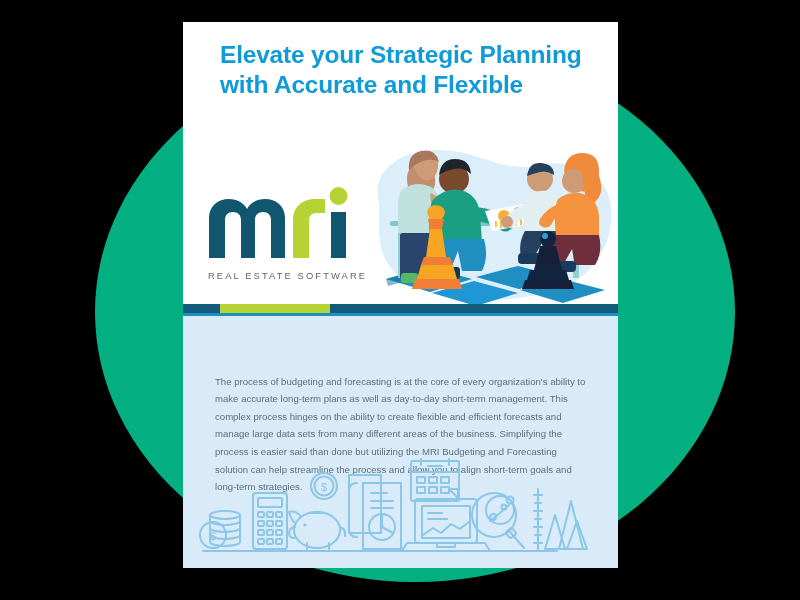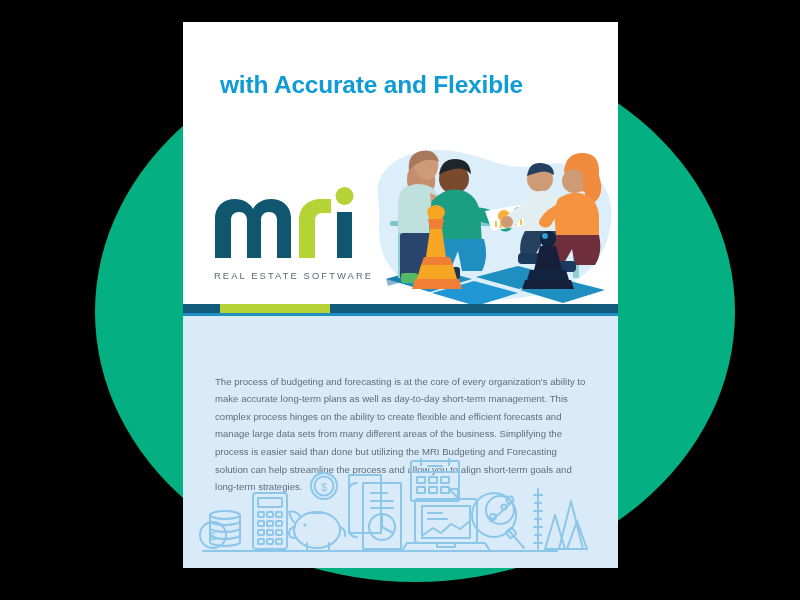--- a/index.html
+++ b/index.html
@@ -36,21 +36,21 @@
     left:37px; top:18px;
     width:370px;
     color:#0f9bd7;
     font-size:24.5px;
     font-weight:bold;
     line-height:30px;
     letter-spacing:-0.2px;
   }
 
   
-  .logo{position:absolute;left:24px;top:158px;width:165px;height:110px;}
+  .logo{position:absolute;left:18px;top:158px;width:165px;height:110px;}
   .logo svg{display:block;}
 
   
   .illo{position:absolute;left:185px;top:105px;width:250px;height:190px;}
   .illo svg{display:block;}
 
   
   .accentbar{
     position:absolute; left:0; top:282px;
     width:435px; height:9px;
@@ -93,21 +93,21 @@
 </head>
 <body>
 
 <div id="stage">
 
   <div class="bg-circle"></div>
 
   <div class="card">
 
     <div class="headline">
-      <br>
+      <span>Elevate your Strategic Planning</span><br>
       <span>with Accurate and Flexible</span><br>
     </div>
 
     <div class="logo">
       <svg width="165" height="110" viewBox="0 0 165 110" xmlns="http://www.w3.org/2000/svg">
 
         <path d="M8 78 L8 38 C8 26 17 19 28 19 C36 19 43 23 46 29 C49 23 56 19 64 19 C75 19 84 26 84 38 L84 78 L70 78 L70 40 C70 35 67 32 62 32 C57 32 54 35 54 40 L54 78 L40 78 L40 40 C40 35 37 32 32 32 C27 32 24 35 24 40 L24 78 Z" fill="#11566f"></path>
 
         <path d="M92 78 L92 40 C92 27 101 19 115 19 L124 19 L124 33 L116 33 C110 33 108 36 108 41 L108 78 Z" fill="#b5d334"></path>
 

